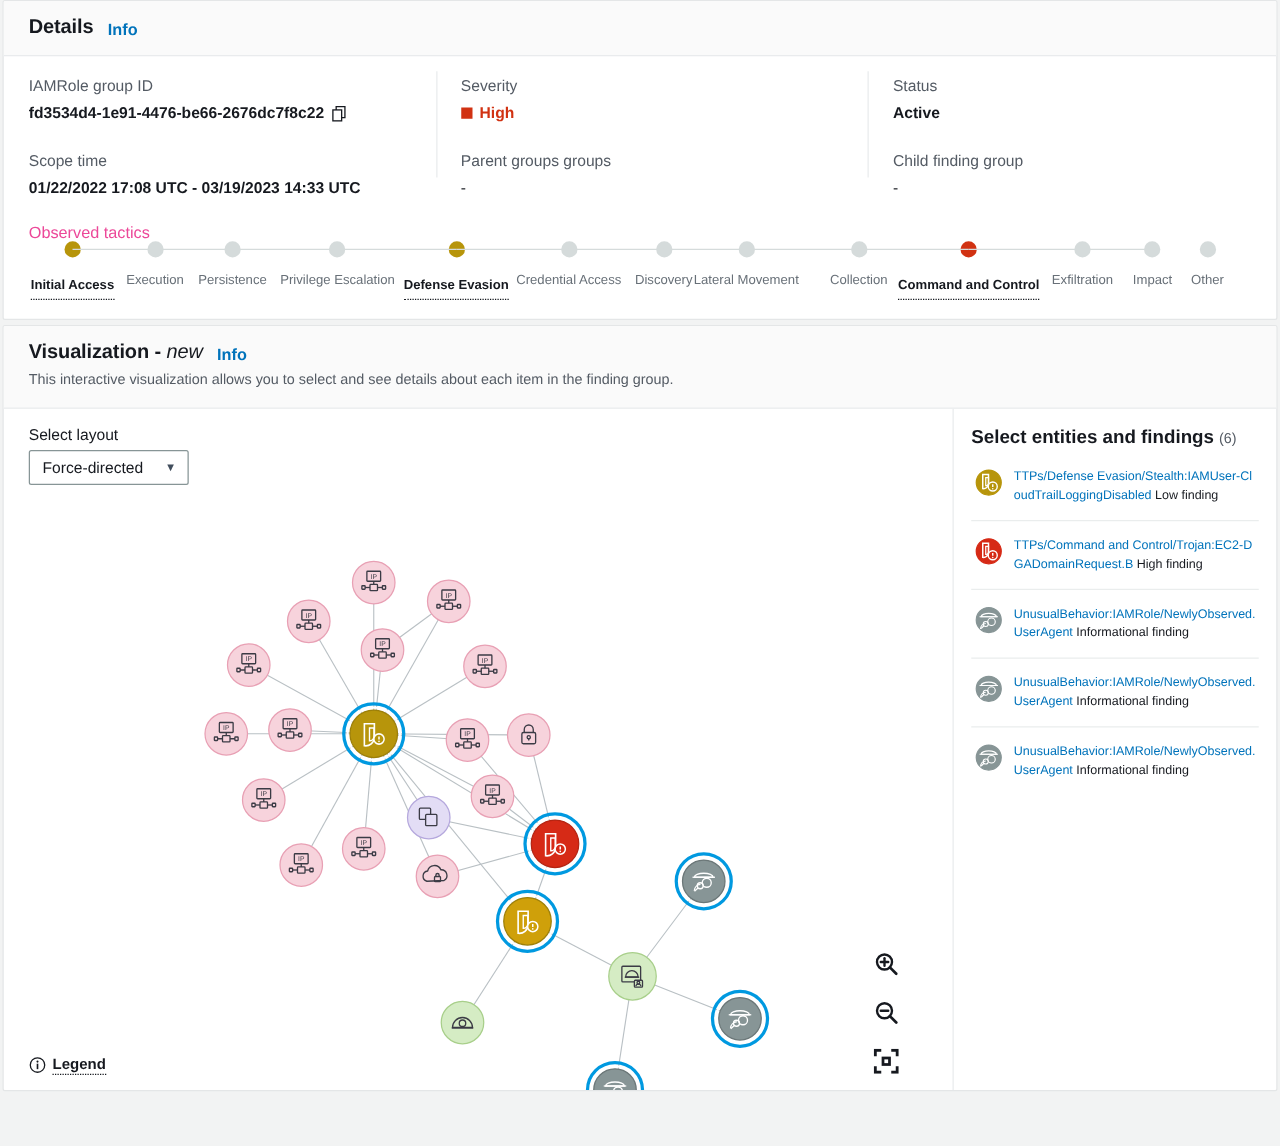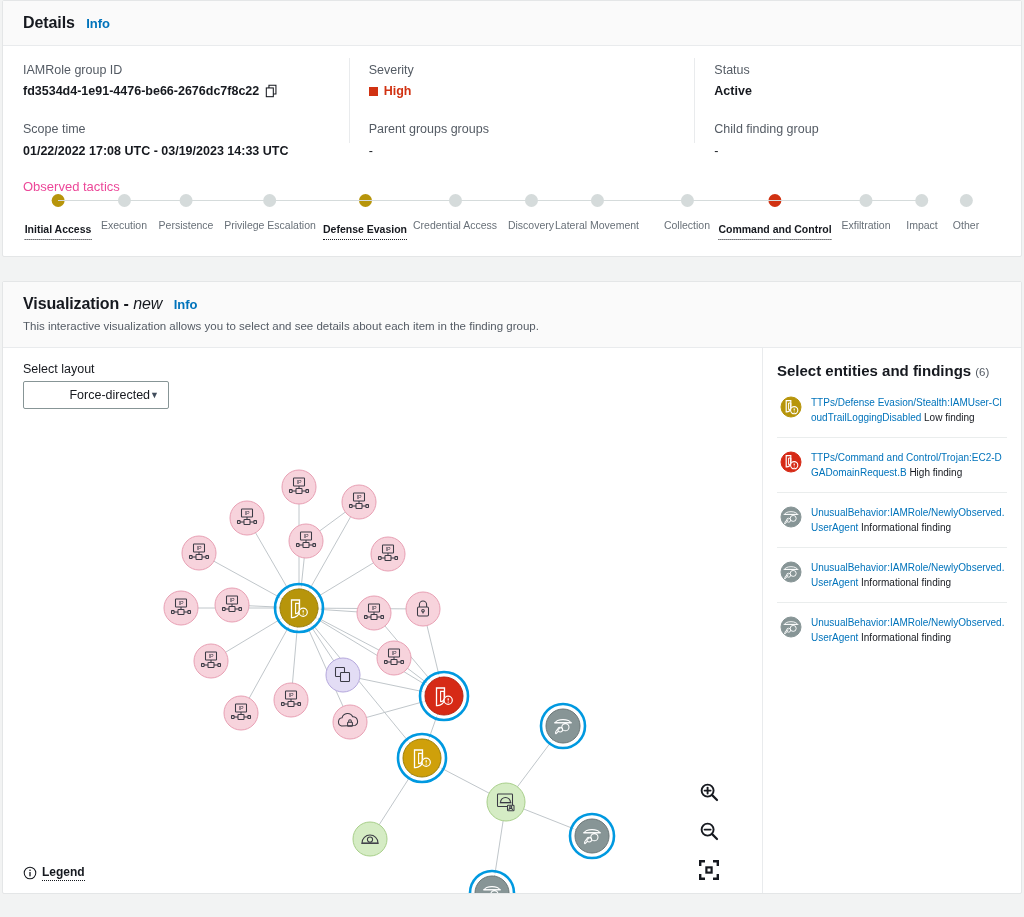--- a/index.html
+++ b/index.html
@@ -90,28 +90,28 @@
   .tactic.gold .tname, .tactic.red .tname {
     color: #16191f; font-weight: bold;
     border-bottom: 1px dotted #16191f; padding-bottom: 4px;
     display: inline-block; cursor: pointer;
   }
   .tactic-line {
     position: absolute; height: 1px; background: #d5dbdb; top: 6px; z-index: 1;
   }
 
   
-  .viz-card { margin-top: 24px; }
+  .viz-card { margin-top: 4px; }
   .viz-body { display: flex; height: 545px; }
   .viz-left { flex: 1 1 auto; position: relative; }
   .select-wrap { padding: 14px 20px 0 20px; }
   .select-label { font-size: 12.5px; color: #16191f; margin-bottom: 5px; }
   .select-box {
-    width: 146px; height: 28px; border: 1px solid #879596; border-radius: 2px;
-    background: #fff; display: flex; align-items: center; justify-content: flex-end;
+    width: 128px; height: 28px; border: 1px solid #879596; border-radius: 2px;
+    background: #fff; display: flex; align-items: center; justify-content: space-between;
     padding: 0 9px 0 10px; font-size: 12.5px; color: #16191f; cursor: pointer;
   }
   .caret { font-size: 9px; color: #414d5c; }
 
   .graph { position: absolute; left: 0; top: 58px; right: 0; bottom: 0; }
   .graph svg { position: absolute; left: 0; top: 0; }
 
   .zoom-controls {
     position: absolute; right: 42px; bottom: 12px;
     display: flex; flex-direction: column; gap: 17px; align-items: center;

